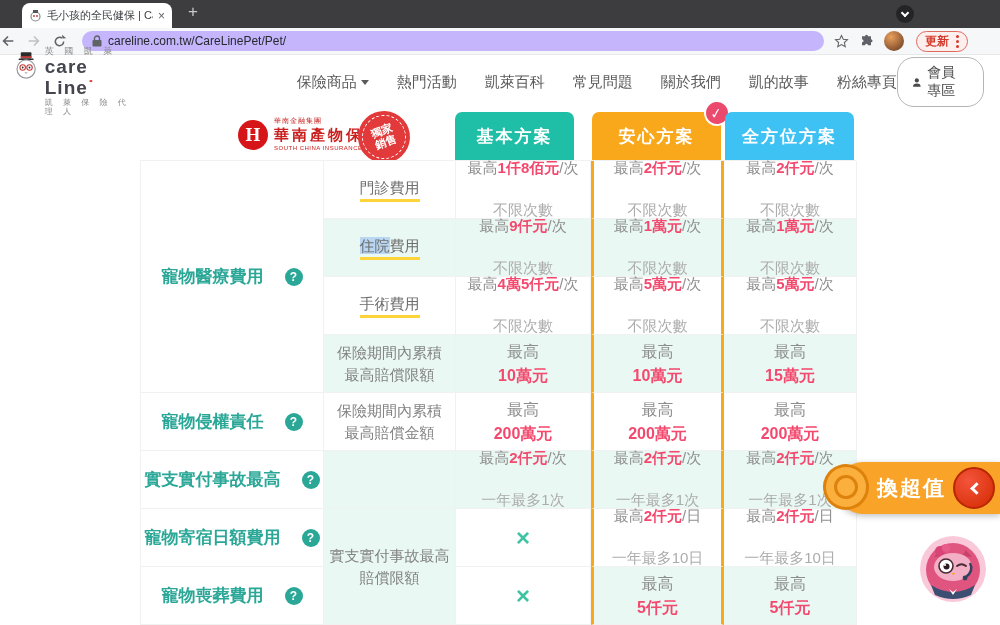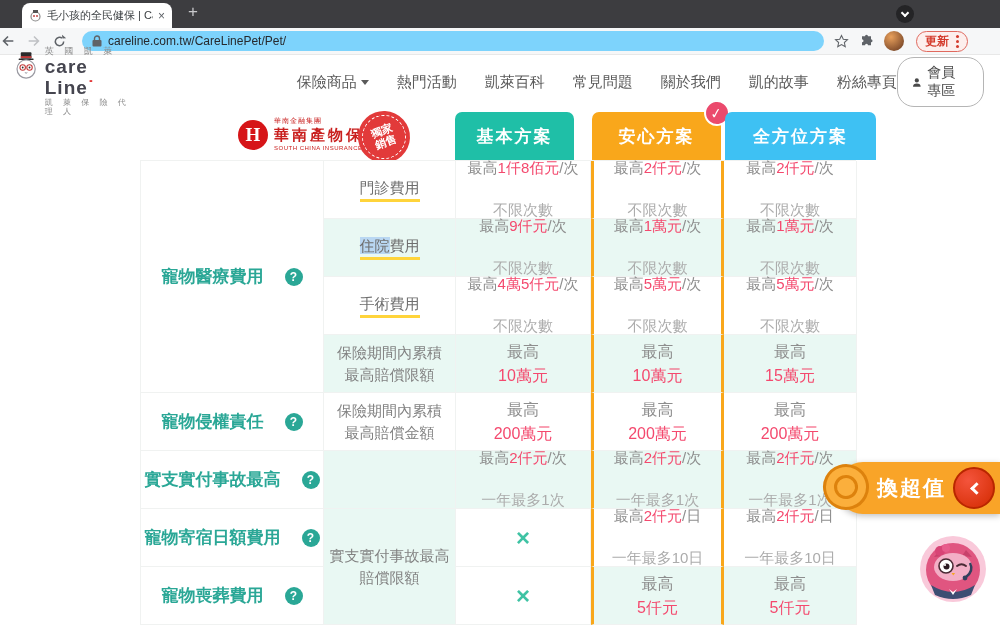--- a/index.html
+++ b/index.html
@@ -13,21 +13,21 @@
   .btab-title { flex:1; font-size:11px; color:#3C4043; white-space:nowrap; overflow:hidden; }
   .btab-close { font-size:12px; color:#5F6368; cursor:default; }
   .newtab { position:absolute; left:188px; top:2px; font-size:17px; color:#C9C9CC; }
   .strip-circle { position:absolute; left:896px; top:5px; width:18px; height:18px; border-radius:50%;
           background:#242426; display:flex; align-items:center; justify-content:center; }
   .chev { display:inline-block; width:6px; height:6px; border-right:2px solid #fff; border-bottom:2px solid #fff; }
   .chev-down { transform:rotate(45deg); margin-top:-3px; }
   .toolbar { position:absolute; left:0; top:28px; width:1000px; height:27px; background:#F6F7F8;
           display:flex; align-items:center; border-bottom:1px solid #E8E8E8; }
   .navbtn { width:26px; text-align:center; }
-  .omnibox { margin-left:4px; width:742px; height:20px; border-radius:10px; background:#7dd3fc;
+  .omnibox { margin-left:4px; width:742px; height:20px; border-radius:10px; background:#c4b5fd;
           display:flex; align-items:center; padding:0 10px; gap:6px; }
   .url { font-size:12px; color:#27292C; }
   .tool-ic { margin-left:10px; display:flex; align-items:center; }
   .avatar { width:20px; height:20px; border-radius:50%; margin-left:10px;
           background:radial-gradient(circle at 35% 30%,#E8A05C,#8A5430 70%,#5C3418); }
   .update-pill { margin-left:12px; height:21px; padding:0 8px; border:1px solid #E0695E; border-radius:11px;
           background:#FDEFED; color:#D43B2C; font-size:12px; font-weight:bold;
           display:flex; align-items:center; gap:7px; }
   .vdots { width:3px; height:3px; border-radius:50%; background:#D43B2C;
           box-shadow:0 5px 0 #D43B2C, 0 -5px 0 #D43B2C; }
@@ -63,21 +63,21 @@
           align-items:center; justify-content:center; line-height:1.05; }
   .stamp-inner { position:absolute; inset:4px; border:1px dashed #FFF; border-radius:50%; }
   .stamp span { color:#fff; font-size:11px; font-weight:bold; }
 
   
   .plan-tab { position:absolute; top:57px; height:48px; border-radius:7px 7px 0 0; color:#fff;
           font-size:17px; font-weight:bold; letter-spacing:2px; display:flex; align-items:center;
           justify-content:center; cursor:pointer; }
   .pt1 { left:455px; width:119px; }
   .pt2 { left:592px; width:129px; }
-  .pt3 { left:725px; width:151px; }
+  .pt3 { left:725px; width:129px; }
   .check-badge { position:absolute; right:-9px; top:-12px; width:26px; height:26px; border-radius:50%;
           background:#EB4A6D; border:2px solid #fff; color:#fff; font-size:14px; font-weight:bold;
           display:flex; align-items:center; justify-content:center; transform:rotate(-8deg); }
 
   
   .grid { position:absolute; left:140px; top:105px; width:716px; display:grid;
           grid-template-columns:183px 132px 135px 133px 133px; grid-auto-rows:58px;
           border-top:1px solid #F0F2F1; border-left:1px solid #F0F2F1; }
   .grid > div { border-right:1px solid #F0F2F1; border-bottom:1px solid #F0F2F1;
           display:flex; flex-direction:column; align-items:center; justify-content:center;
@@ -88,21 +88,21 @@
   .cat-t { font-size:17px; font-weight:bold; color:#2AA796; }
   .qmark { width:18px; height:18px; border-radius:50%; background:#2AA796; color:#fff; font-size:12px;
           font-weight:bold; line-height:18px; text-align:center; cursor:pointer;
           display:inline-block; flex:none; }
   .sub { font-size:15px; color:#828282; line-height:1.45; }
   .ul { color:#6E6E6E; border-bottom:3px solid #FFD43B; padding-bottom:1px; cursor:pointer; }
   .selhl { background:#B9D7F2; }
   .l1 { font-size:15px; margin-bottom:3px; }
   .l2 { font-size:15px; color:#ACACAC;margin-top:20px; }
   .g { color:#8E8E8E; }
-  .p { color:#F4496E; font-weight:400; }
+  .p { color:#F4496E; font-weight:700; }
   .stack .g, .stack .p { display:block; line-height:1.5; }
   .cross { color:#3FC3A4; font-size:24px; font-weight:bold; }
 
   
   .cta { position:absolute; right:0; top:407px; width:163px; height:52px; background:#F9A428;
           border-radius:26px 0 0 26px; box-shadow:0 2px 6px rgba(0,0,0,.25);
           display:flex; align-items:center; cursor:pointer; z-index:5; }
   .coin { position:absolute; left:-14px; top:2px; width:46px; height:46px; border-radius:50%;
           background:#FBAF3C; border:3px solid #DD820D; transform:rotate(-18deg); }
   .coin::after { content:""; position:absolute; left:8px; top:8px; width:18px; height:18px;

